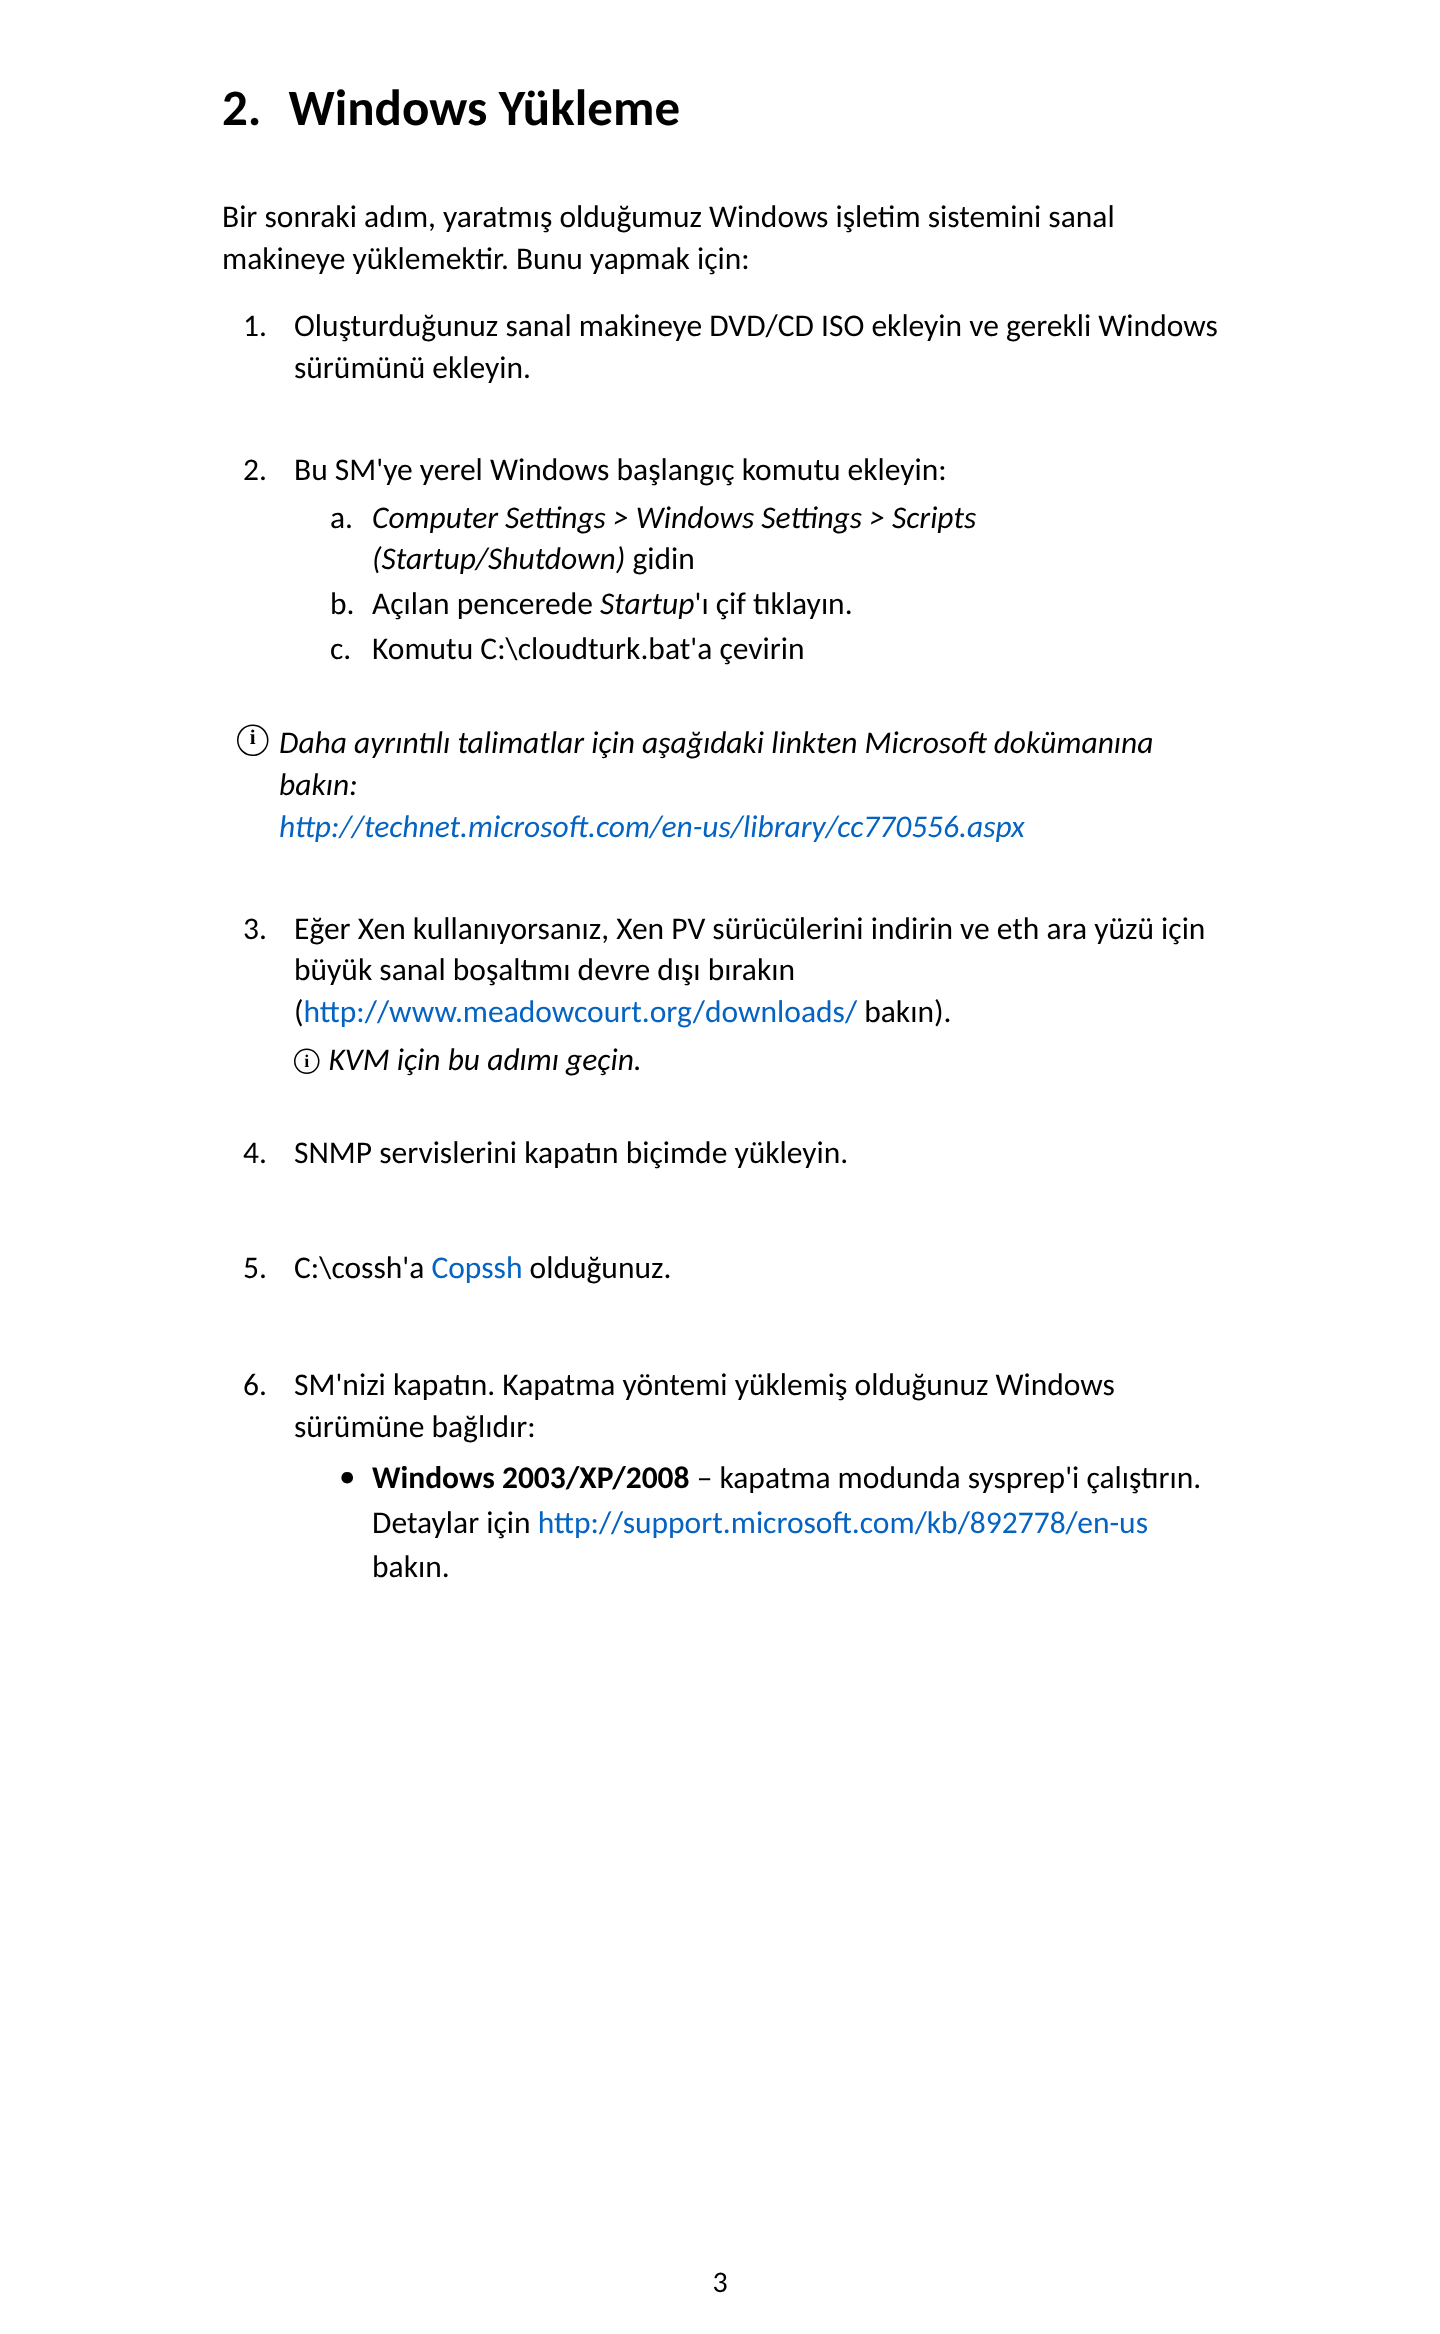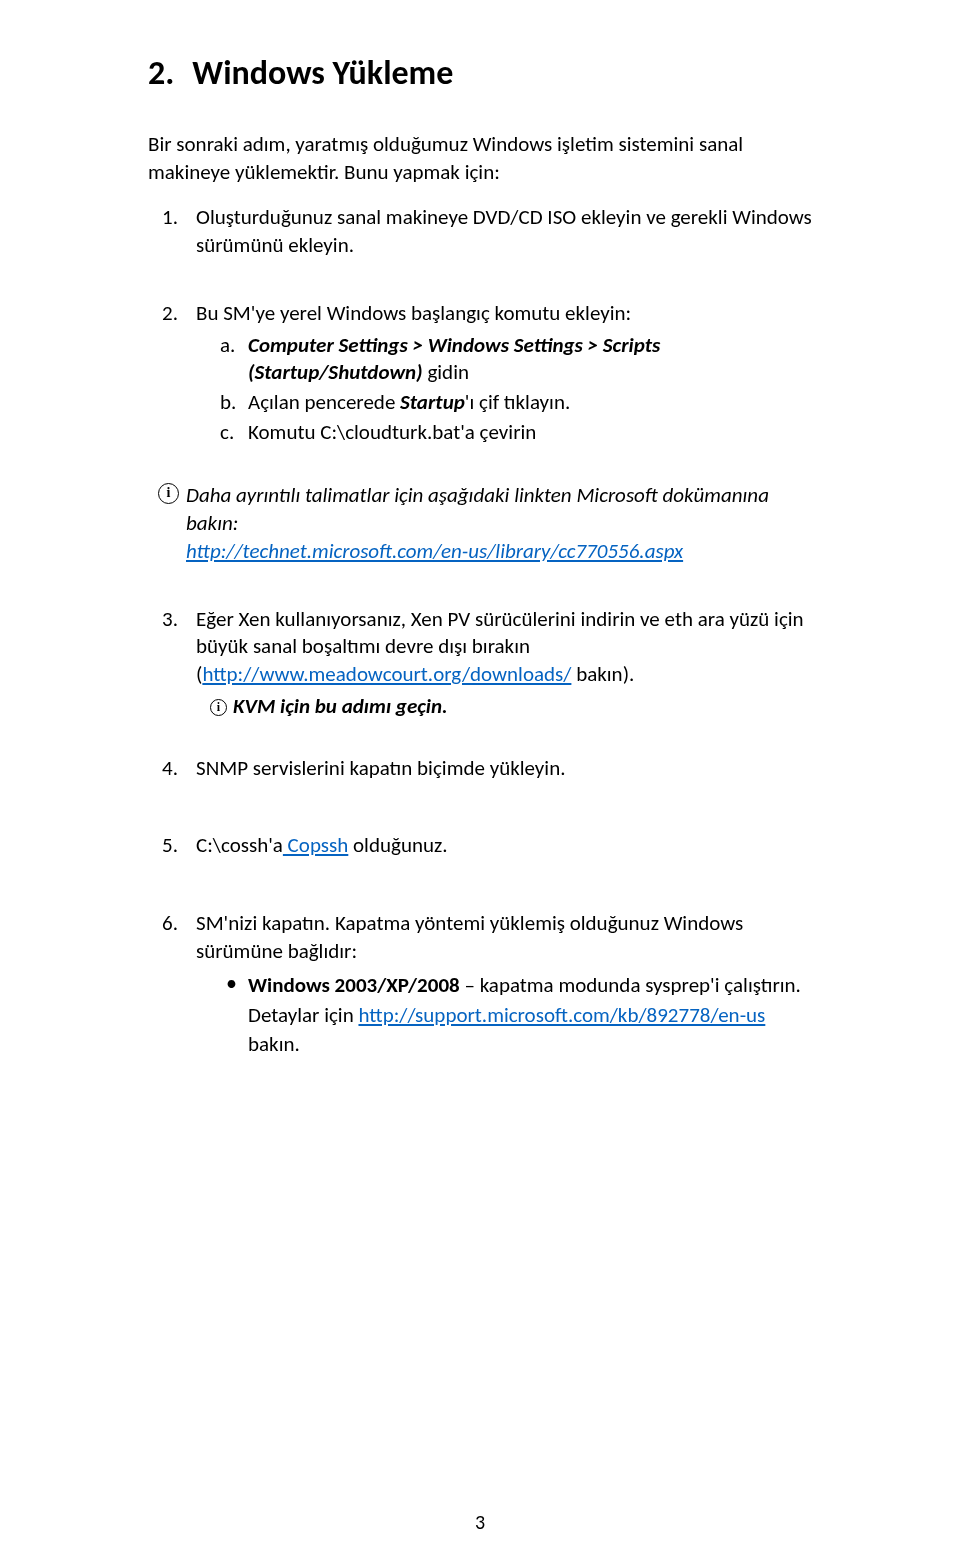--- a/index.html
+++ b/index.html
@@ -55,25 +55,24 @@
     line-height: 1.32;
     position: relative;
     padding-left: 28px;
     margin: 2px 0;
   }
   ol.sub-list > li > .marker {
     position: absolute;
     left: 0;
     top: 0;
   }
-  .italic { font-style: italic; font-weight: bold; }
+  .italic { font-style: italic; }
   .bold { font-weight: 700; }
   a.doclink {
     color: #0563c1;
-    text-decoration: underline;
     cursor: pointer;
   }
   .info-block {
     margin: 36px 0 40px 38px;
     font-size: 21px;
     line-height: 1.32;
     font-style: italic;
     position: relative;
   }
   .info-block .info-icon {
@@ -178,21 +177,21 @@
     <span class="info-icon">i</span>
     <span>Daha ayrıntılı talimatlar için aşağıdaki linkten Microsoft dokümanına bakın: </span><br>
     <a class="doclink">http://technet.microsoft.com/en-us/library/cc770556.aspx</a>
   </div>
 
   <ol class="main-list">
 
     <li>
       <span class="marker">3.</span>
       <span>Eğer Xen kullanıyorsanız, Xen PV sürücülerini indirin ve eth ara yüzü için büyük sanal boşaltımı devre dışı bırakın (</span><a class="doclink">http://www.meadowcourt.org/downloads/</a><span> bakın).</span>
-      <div style="margin-top:4px;margin-left:14px;">
+      <div style="margin-top:4px;">
         <span class="info-inline">i</span><span class="italic">KVM için bu adımı geçin.</span>
       </div>
     </li>
 
     <li class="gap-5">
       <span class="marker">4.</span>
       <span>SNMP servislerini kapatın biçimde yükleyin.</span>
     </li>
 
     <li class="gap-5">

